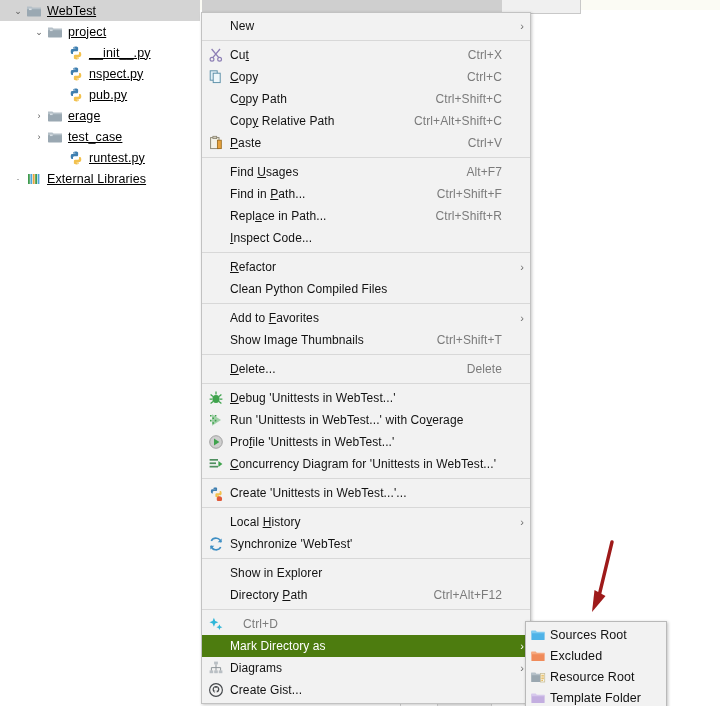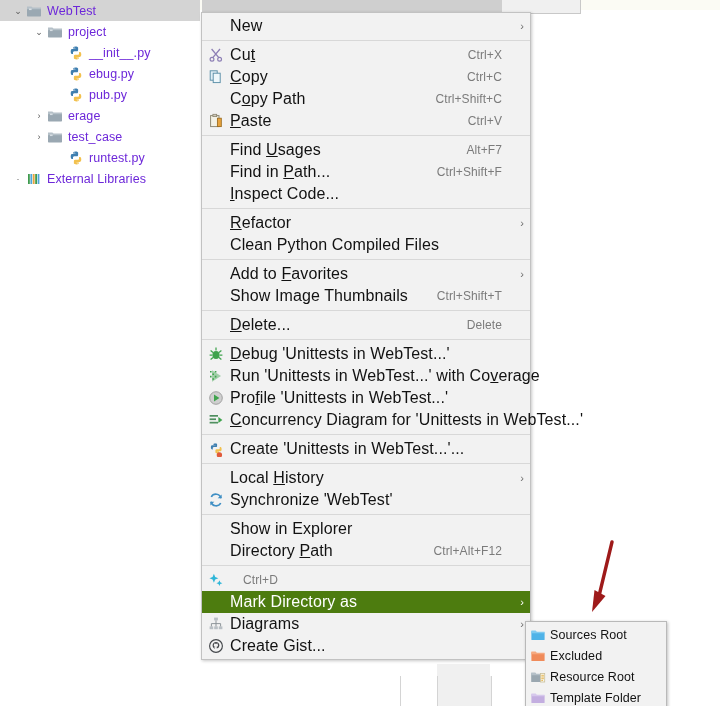--- a/index.html
+++ b/index.html
@@ -19,35 +19,35 @@
   #bg-panel-line{position:absolute;left:0;top:676px;width:720px;height:30px;background:#ffffff;}
   #bg-panel-a{position:absolute;left:400px;top:676px;width:1px;height:30px;background:#d4d4d4;}
   #bg-panel-b{position:absolute;left:437px;top:676px;width:53px;height:30px;background:#f0f0f0;border-left:1px solid #d4d4d4;border-right:1px solid #d4d4d4;}
   #bg-panel-c{position:absolute;left:437px;top:664px;width:53px;height:13px;background:#f0f0f0;}
 
   
   #tree{position:absolute;left:0;top:0;width:200px;height:706px;background:#ffffff;padding-top:0;}
   .trow{display:flex;align-items:center;height:21px;padding-left:4px;white-space:nowrap;}
   .trow.sel{background:#d4d4d4;}
   .tarrow{width:16px;flex:0 0 16px;display:flex;align-items:center;justify-content:center;color:#5a5a5a;font-size:9px;}
-  .tlabel{font-size:12.5px;color:#6d28d9;letter-spacing:.1px;}
+  .tlabel{font-size:12.5px;color:#000000;letter-spacing:.1px;text-decoration:underline;}
   .ticon{flex:0 0 16px;width:16px;height:16px;margin-right:5px;position:relative;}
 
   
   #ctxmenu{
     position:absolute;left:201px;top:12px;width:328px;
     background:#f2f2f2;border:1px solid #c2c2c2;
     box-shadow:1px 1px 3px rgba(0,0,0,.22);
     padding:2px 0;
   }
   .mi{position:relative;display:flex;align-items:center;height:22px;padding:0 6px 0 0;cursor:default;}
   .mi.hl{background:#4d7c0f;}
   .mi.hl .mlabel,.mi.hl .macc,.mi.hl .marrow{color:#ffffff;}
   .micon{flex:0 0 22px;width:22px;height:18px;margin-left:3px;display:flex;align-items:center;justify-content:center;}
-  .mlabel{flex:1 1 auto;font-size:16px;color:#121212;white-space:nowrap;padding-left:3px;letter-spacing:.1px;}
+  .mlabel{flex:1 1 auto;font-size:12px;color:#121212;white-space:nowrap;padding-left:3px;letter-spacing:.1px;}
   .mlabel u{text-decoration:underline;}
   .macc{flex:0 0 auto;font-size:12px;color:#7b7b7b;padding-left:16px;white-space:nowrap;letter-spacing:.1px;}
   .marrow{flex:0 0 14px;text-align:right;color:#6e6e6e;font-size:11px;padding-left:8px;}
   .msep{height:1px;background:#d8d8d8;margin:3px 0;}
 
   
   #submenu{
     position:absolute;left:525px;top:621px;width:140px;
     background:#f2f2f2;border:1px solid #b9b9b9;
     box-shadow:1px 1px 3px rgba(0,0,0,.25);
@@ -102,21 +102,21 @@
         </svg></span>
       <span class="tlabel">__init__.py</span>
     </div>
     <div class="trow">
       <div style="width:48px;flex:0 0 48px"></div>
       <span class="tarrow"></span>
       <span class="ticon"><svg width="16" height="16" viewBox="0 0 16 16">
           <path d="M7.6 1.6c-2.4 0-2.3 1-2.3 1v1.1h2.4v.4H4.3s-1.6-.2-1.6 2.3c0 2.6 1.4 2.5 1.4 2.5h.9V7.6s-.05-1.4 1.4-1.4h2.4s1.33.02 1.33-1.3V2.9s.2-1.3-2.5-1.3zM6.3 2.4a.44.44 0 1 1 0 .88.44.44 0 0 1 0-.88z" fill="#3f7fb0"></path>
           <path d="M8.4 14.4c2.4 0 2.3-1 2.3-1v-1.1H8.3v-.4h3.4s1.6.2 1.6-2.3c0-2.6-1.4-2.5-1.4-2.5h-.9v1.3s.05 1.4-1.4 1.4H7.2s-1.33-.02-1.33 1.3v2s-.2 1.3 2.5 1.3zm1.3-.8a.44.44 0 1 1 0-.88.44.44 0 0 1 0 .88z" fill="#f2c14e"></path>
         </svg></span>
-      <span class="tlabel">ebug.py</span>
+      <span class="tlabel">nspect.py</span>
     </div>
     <div class="trow">
       <div style="width:48px;flex:0 0 48px"></div>
       <span class="tarrow"></span>
       <span class="ticon"><svg width="16" height="16" viewBox="0 0 16 16">
           <path d="M7.6 1.6c-2.4 0-2.3 1-2.3 1v1.1h2.4v.4H4.3s-1.6-.2-1.6 2.3c0 2.6 1.4 2.5 1.4 2.5h.9V7.6s-.05-1.4 1.4-1.4h2.4s1.33.02 1.33-1.3V2.9s.2-1.3-2.5-1.3zM6.3 2.4a.44.44 0 1 1 0 .88.44.44 0 0 1 0-.88z" fill="#3f7fb0"></path>
           <path d="M8.4 14.4c2.4 0 2.3-1 2.3-1v-1.1H8.3v-.4h3.4s1.6.2 1.6-2.3c0-2.6-1.4-2.5-1.4-2.5h-.9v1.3s.05 1.4-1.4 1.4H7.2s-1.33-.02-1.33 1.3v2s-.2 1.3 2.5 1.3zm1.3-.8a.44.44 0 1 1 0-.88.44.44 0 0 1 0 .88z" fill="#f2c14e"></path>
         </svg></span>
       <span class="tlabel">pub.py</span>
     </div>
@@ -193,20 +193,26 @@
       <span class="macc">Ctrl+C</span>
       <span class="marrow"></span>
     </div>
     <div class="mi">
       <span class="micon"></span>
       <span class="mlabel">C<u>o</u>py Path</span>
       <span class="macc">Ctrl+Shift+C</span>
       <span class="marrow"></span>
     </div>
     <div class="mi">
+      <span class="micon"></span>
+      <span class="mlabel">Cop<u>y</u> Relative Path</span>
+      <span class="macc">Ctrl+Alt+Shift+C</span>
+      <span class="marrow"></span>
+    </div>
+    <div class="mi">
       <span class="micon">
         <svg width="16" height="16" viewBox="0 0 16 16">
           <rect x="2.6" y="2.6" width="8.4" height="11" fill="#f3f1e6" stroke="#8a8470" stroke-width=".95"></rect>
           <rect x="4.9" y="1.3" width="3.8" height="2.3" fill="#cfcabb" stroke="#8a8470" stroke-width=".8"></rect>
           <rect x="9.4" y="5.2" width="3.9" height="8.4" fill="#e8a33d" stroke="#9a6a1e" stroke-width=".85"></rect>
         </svg>
       </span>
       <span class="mlabel"><u>P</u>aste</span>
       <span class="macc">Ctrl+V</span>
       <span class="marrow"></span>
@@ -215,20 +221,26 @@
     <div class="mi">
       <span class="micon"></span>
       <span class="mlabel">Find <u>U</u>sages</span>
       <span class="macc">Alt+F7</span>
       <span class="marrow"></span>
     </div>
     <div class="mi">
       <span class="micon"></span>
       <span class="mlabel">Find in <u>P</u>ath...</span>
       <span class="macc">Ctrl+Shift+F</span>
+      <span class="marrow"></span>
+    </div>
+    <div class="mi">
+      <span class="micon"></span>
+      <span class="mlabel">Repl<u>a</u>ce in Path...</span>
+      <span class="macc">Ctrl+Shift+R</span>
       <span class="marrow"></span>
     </div>
     <div class="mi">
       <span class="micon"></span>
       <span class="mlabel"><u>I</u>nspect Code...</span>
       <span class="marrow"></span>
     </div>
     <div class="msep"></div>
     <div class="mi">
       <span class="micon"></span>

